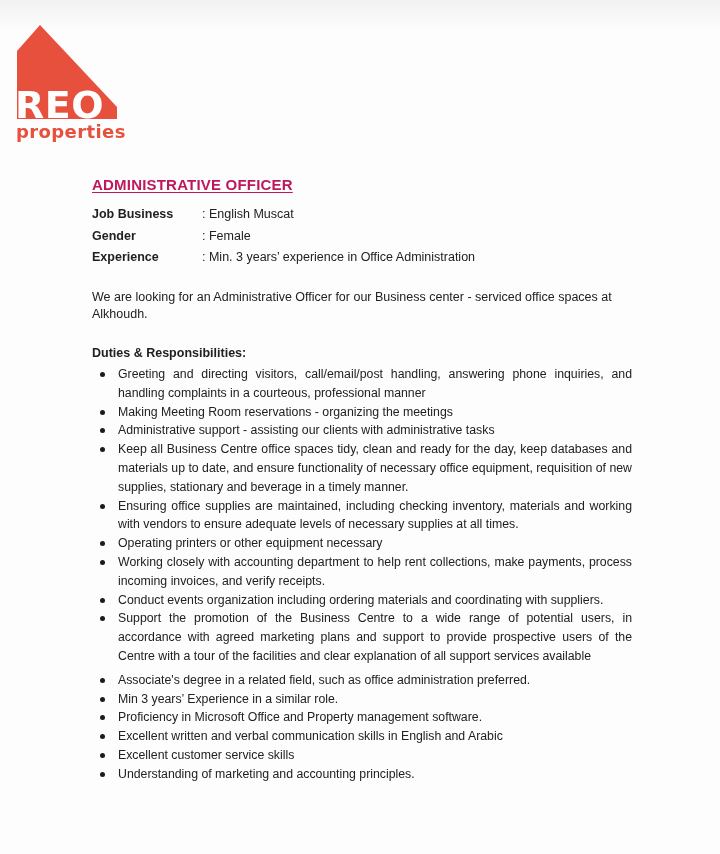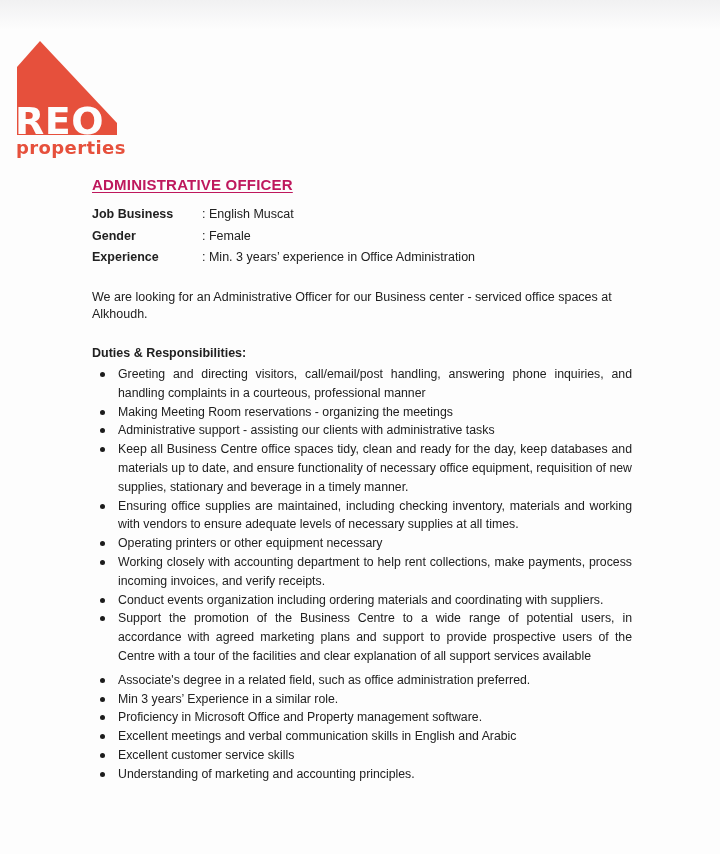--- a/index.html
+++ b/index.html
@@ -12,21 +12,21 @@
     font-family:"Liberation Sans","DejaVu Sans",sans-serif;
     color:#212121;
     overflow:hidden;
   }
   .page::before{
     content:""; position:absolute; left:0; top:0; right:0; height:30px;
     background:linear-gradient(180deg,#f1f1f2 0%,#fdfdfd 100%);
     pointer-events:none;
   }
   
-  .logo-wrap { position:absolute; left:10px; top:34px; width:118px; height:128px; }
+  .logo-wrap { position:absolute; left:10px; top:18px; width:118px; height:128px; }
   .logo-reo-text {
     font-family:"DejaVu Sans","Liberation Sans",sans-serif;
     font-weight:bold; font-size:38px; letter-spacing:0.5px;
   }
   .logo-sub-text {
     font-family:"DejaVu Sans","Liberation Sans",sans-serif;
     font-weight:bold; font-size:18px; letter-spacing:0.4px;
   }
   
   .content { position:absolute; left:92px; top:176px; width:540px; }
@@ -164,21 +164,21 @@
             <span>Min 3 years’ Experience in a similar role.</span>
           </li>
 
           <li>
             <span class="dot"></span>
             <span>Proficiency in Microsoft Office and Property management software.</span>
           </li>
 
           <li>
             <span class="dot"></span>
-            <span>Excellent meetings and verbal communication skills in English and Arabic</span>
+            <span>Excellent written and verbal communication skills in English and Arabic</span>
           </li>
 
           <li>
             <span class="dot"></span>
             <span>Excellent customer service skills</span>
           </li>
 
           <li>
             <span class="dot"></span>
             <span>Understanding of marketing and accounting principles.</span>

